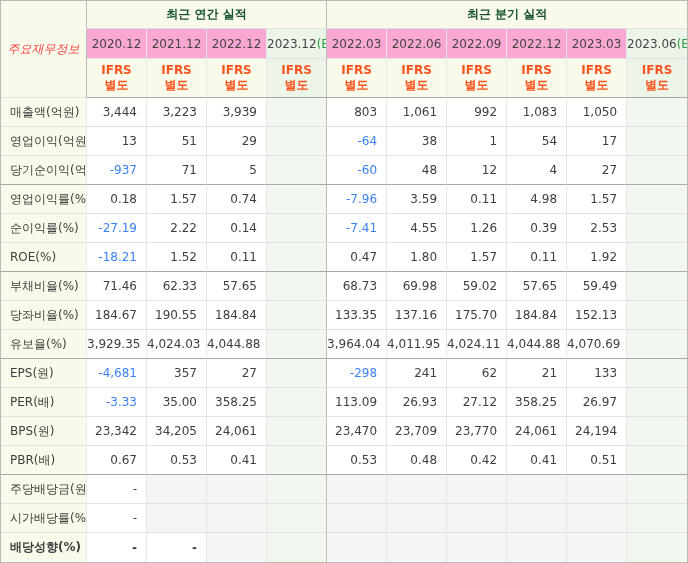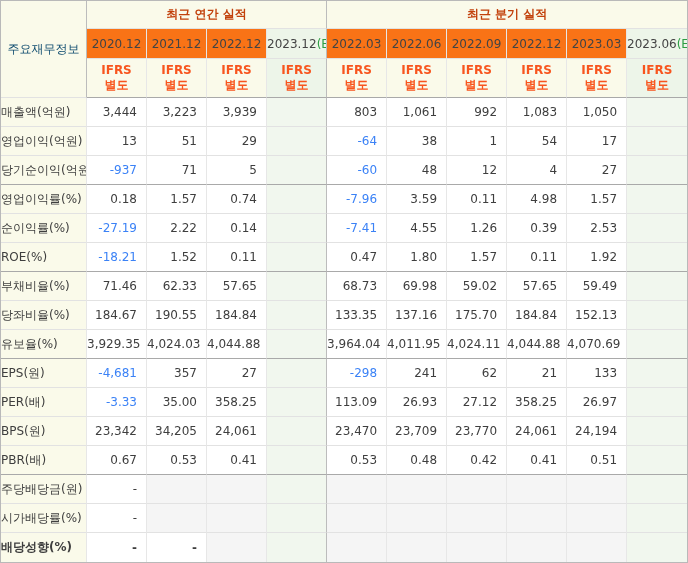--- a/index.html
+++ b/index.html
@@ -12,35 +12,35 @@
     border-collapse:separate;border-spacing:0;width:100%;
     table-layout:fixed;font-size:12px;color:#3e3e3e;
   }
   th,td{
     box-sizing:border-box;padding:0;font-weight:normal;
     border-right:1px solid #e7e7e7;border-bottom:1px solid #e2e2e2;
     overflow:hidden;white-space:nowrap;
   }
   th.corner{
     background:#fafaea;border-right-color:#bcbcbc;
-    text-align:center;vertical-align:middle;color:#0c4a6e;
+    text-align:center;vertical-align:middle;color:#ef4444;font-style:italic;
   }
   tr.hr1 th{height:28px;}
   tr.hr2 th{height:30px;}
   tr.hr3 th{height:39px;border-bottom-color:#a9a9a9;}
-  .group-title{background:#fafaea;font-weight:bold;color:#c2410c;text-align:center;vertical-align:middle;}
-  .date{background:#f97316;text-align:center;vertical-align:middle;color:#444;}
+  .group-title{background:#fafaea;font-weight:bold;color:#14532d;text-align:center;vertical-align:middle;}
+  .date{background:#f9a8d4;text-align:center;vertical-align:middle;color:#444;}
   .date .suffix{color:#2b9e43;}
   .ifrs{
     background:#fafaea;vertical-align:middle;
     color:#f8551e;font-weight:bold;line-height:1.25;
   }
   .est-h{background:#edf5e9;}
   td.rlabel{
-    background:#fafaea;text-align:left;
+    background:#fafaea;padding-left:9px;text-align:left;
     height:29px;vertical-align:middle;
   }
   td.val{
     text-align:right;padding-right:9px;background:#fff;
     height:29px;vertical-align:middle;
   }
   td.val.est{background:#f1f7ee;}
   td.val.empty{background:#f5f5f5;}
   td.val.neg{color:#3b82f6;}
   .a-div{border-right-color:#bcbcbc !important;}

